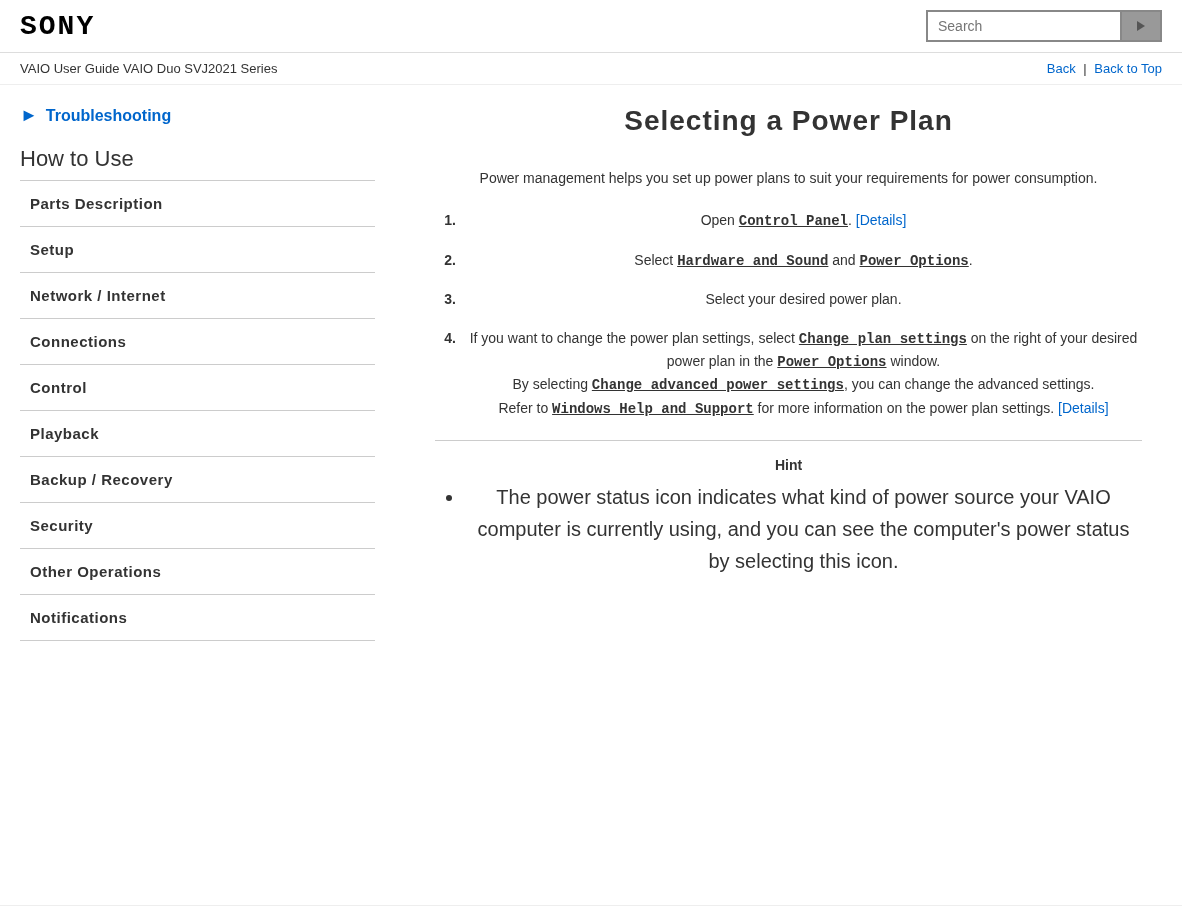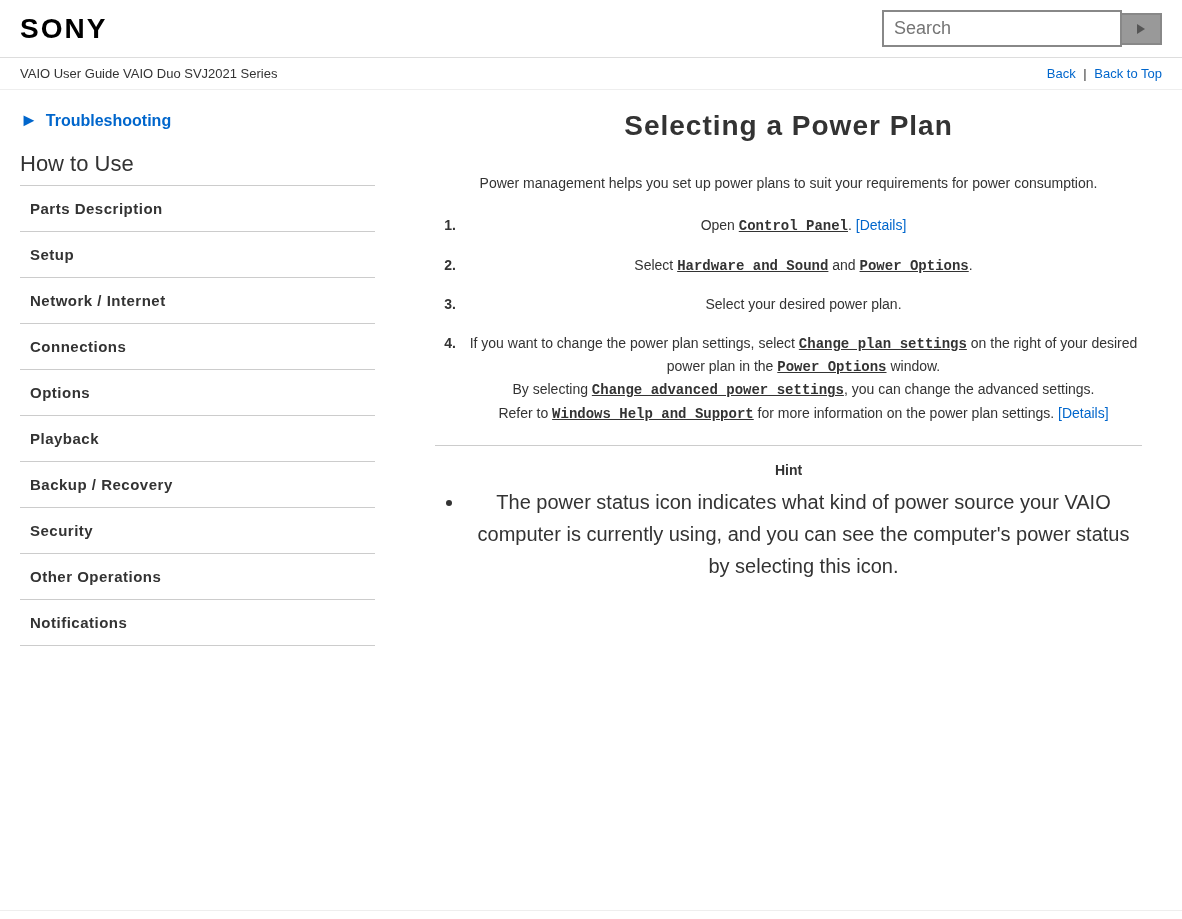--- a/index.html
+++ b/index.html
@@ -15,31 +15,31 @@
     }
     #logo-area {
       display: flex;
       align-items: center;
     }
     #logo-text {
       font-size: 28px;
       font-weight: bold;
       letter-spacing: 2px;
       color: #000;
-      font-family: Liberation Sans, sans-serif;
+      font-family: Liberation Mono, monospace;
     }
     #search-area {
       display: flex;
       align-items: center;
     }
     #search-input {
-      width: 240px;
+      width: 196px;
       padding: 6px 10px;
       border: 2px solid #888;
-      font-size: 18px;
+      font-size: 14px;
       outline: none;
     }
     #search-button {
       width: 40px;
       height: 32px;
       background: #999;
       border: 2px solid #888;
       border-left: none;
       cursor: pointer;
       display: flex;
@@ -241,21 +241,21 @@
 
     <a class="sidebar-item">Setup</a>
     <hr class="sidebar-divider">
 
     <a class="sidebar-item">Network / Internet</a>
     <hr class="sidebar-divider">
 
     <a class="sidebar-item">Connections</a>
     <hr class="sidebar-divider">
 
-    <a class="sidebar-item">Options</a>
+    <a class="sidebar-item">Control</a>
     <hr class="sidebar-divider">
 
     <a class="sidebar-item">Playback</a>
     <hr class="sidebar-divider">
 
     <a class="sidebar-item">Backup / Recovery</a>
     <hr class="sidebar-divider">
 
     <a class="sidebar-item">Security</a>
     <hr class="sidebar-divider">

